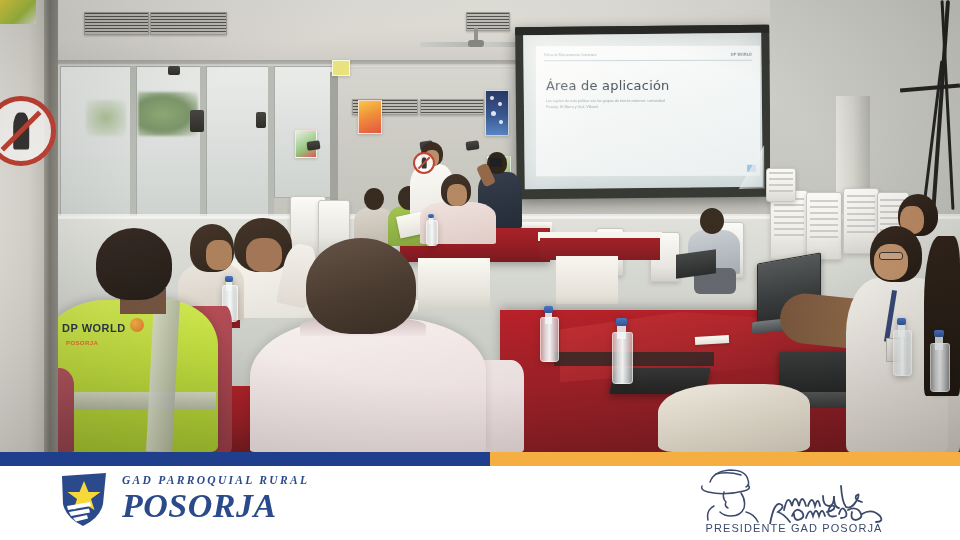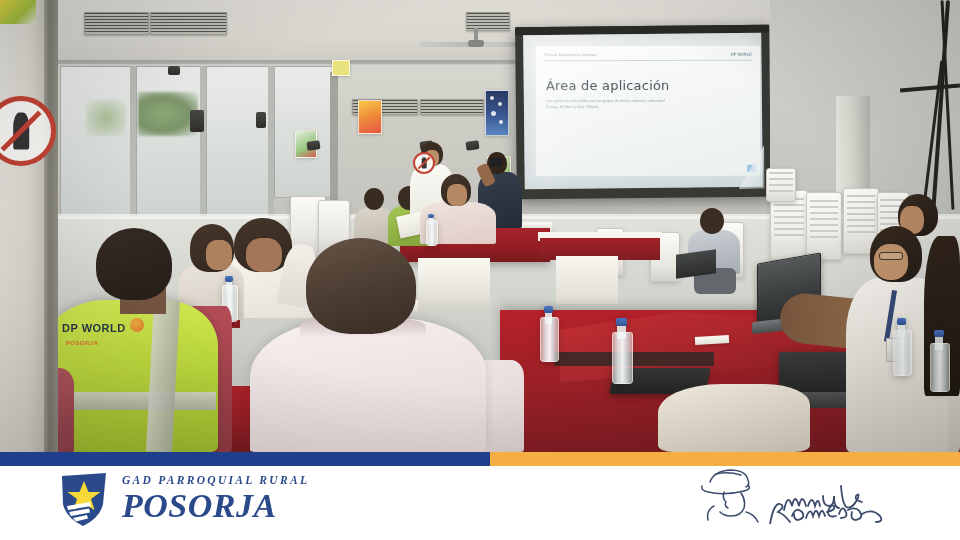--- a/index.html
+++ b/index.html
@@ -792,16 +792,17 @@
 
           <path d="M86 58 Q90 36 96 38 Q102 40 94 46 Q100 48 106 56" stroke-width="1.8"></path>
           <path d="M108 50 Q112 40 118 46 Q122 52 114 54 Q110 54 110 48" stroke-width="1.8"></path>
           <path d="M122 52 Q126 40 129 50 Q132 40 135 50 Q138 40 141 50" stroke-width="1.8"></path>
           <path d="M143 46 Q152 44 150 40 Q146 38 144 46 Q144 52 152 50" stroke-width="1.8"></path>
           <path d="M155 48 Q158 38 162 46 Q164 52 157 52" stroke-width="1.8"></path>
           <path d="M164 44 Q172 40 176 46 Q180 52 172 54 Q166 54 168 46" stroke-width="1.8"></path>
           <path d="M178 48 Q188 42 196 50 Q200 56 192 56" stroke-width="1.8"></path>
         </g>
       </svg>
+      <div id="sig-caption">PRESIDENTE GAD POSORJA</div>
     </div>
 
   </div>
 </div>
 
 </body></html>

